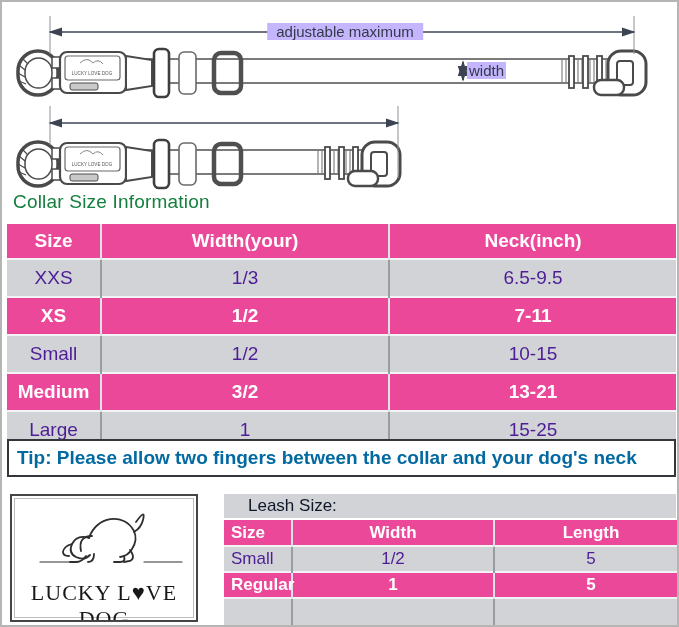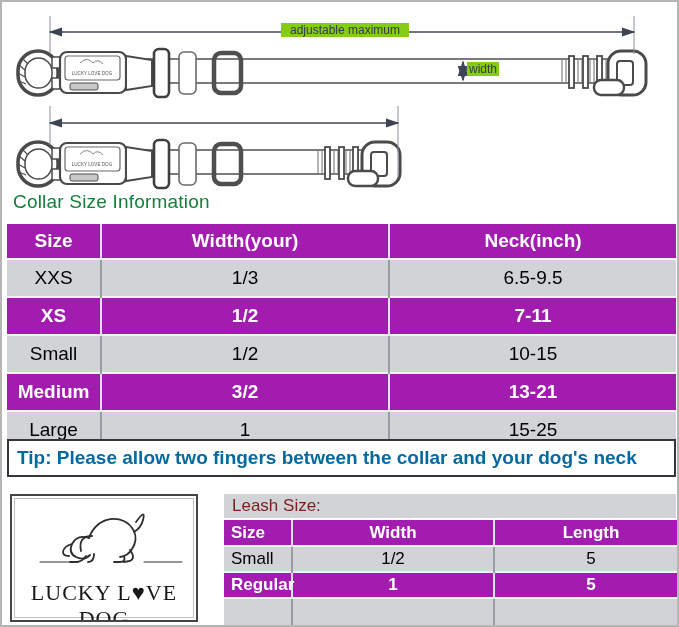--- a/index.html
+++ b/index.html
@@ -4,38 +4,38 @@
 <style>
   html,body{margin:0;padding:0;background:#fff;}
   #page{
     position:relative;width:679px;height:627px;box-sizing:border-box;
     border:2px solid #b5b5b5;background:#fff;overflow:hidden;
     font-family:"Liberation Sans",sans-serif;color:#1c1c1c;
   }
   
   #diagram{position:absolute;left:0;top:0;width:675px;height:190px;}
   .dim-label{
-    position:absolute;z-index:5;background:#84cc16;padding:0 9px;
-    font-size:12px;color:#333a4b;white-space:nowrap;
+    position:absolute;z-index:5;background:#c4b5fd;padding:0 9px;
+    font-size:15px;color:#333a4b;white-space:nowrap;
   }
   .center-x{transform:translateX(-50%);}
   
   .section-heading{
     position:absolute;left:11px;top:189px;font-size:19px;color:#15803d;
     letter-spacing:.2px;
   }
   
   table{border-collapse:collapse;table-layout:fixed;}
   #collar-table{position:absolute;left:5px;top:222px;width:669px;}
   #collar-table td{font-size:19px;text-align:center;padding:0;}
   #collar-table .c0{width:14%;}
   #collar-table .c1{width:43%;}
   #collar-table .c2{width:43%;}
-  tr.navy td{background:#a21caf;color:#fff;font-weight:bold;border-left:2px solid #dfe3e8;}
-  tr.gray td{background:#d2d3d6;color:#000000;border-left:2px solid #989da4;}
+  tr.navy td{background:#ec4899;color:#fff;font-weight:bold;border-left:2px solid #dfe3e8;}
+  tr.gray td{background:#d2d3d6;color:#4c1d95;border-left:2px solid #989da4;}
   tr td:first-child{border-left:none !important;}
   #collar-table tr td{border-top:2px solid #f2f3f4;}
   #collar-table tr:first-child td{border-top:none;height:34px;}
   #collar-table tr td{height:36px;}
   #tip-box{
     position:absolute;left:5px;top:437px;width:669px;height:38px;box-sizing:border-box;
     border:2px solid #33373c;display:flex;align-items:center;
     font-size:19px;font-weight:bold;color:#0369a1;padding-left:8px;background:#fff;
   }
   
@@ -49,21 +49,21 @@
     font-family:"Liberation Serif",serif;font-size:22px;letter-spacing:1px;color:#181818;
   }
   .brand-loc{
     position:absolute;left:0;right:0;top:109px;
     font-family:"Liberation Serif",serif;font-size:9px;letter-spacing:4px;color:#2a2a2a;
   }
   
   #leash-wrap{position:absolute;left:222px;top:492px;width:452px;}
   #leash-title{
     height:24px;background:#d2d3d6;border-bottom:2px solid #fff;
-    font-size:17px;color:#7f1d1d;padding-left:8px;display:flex;align-items:center;
+    font-size:17px;color:#0f172a;padding-left:24px;display:flex;align-items:center;
   }
   #leash-table{width:452px;}
   #leash-table td{font-size:17px;padding:0;}
   #leash-table .l0{width:60px;text-align:left;padding-left:7px;}
   #leash-table .l1{width:200px;text-align:center;}
   #leash-table .l2{width:192px;text-align:center;}
   #leash-table tr td{border-top:2px solid #f2f3f4;height:24px;}
   #leash-table tr:first-child td{border-top:none;height:25px;}
   #leash-table tr.empty td{height:30px;}
 </style>

